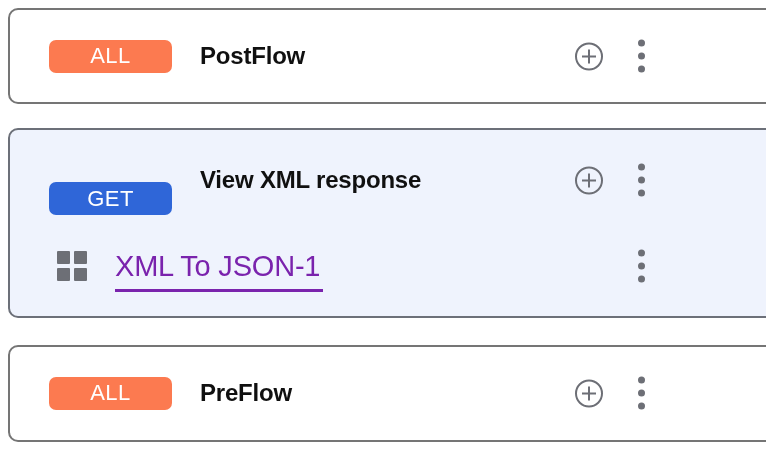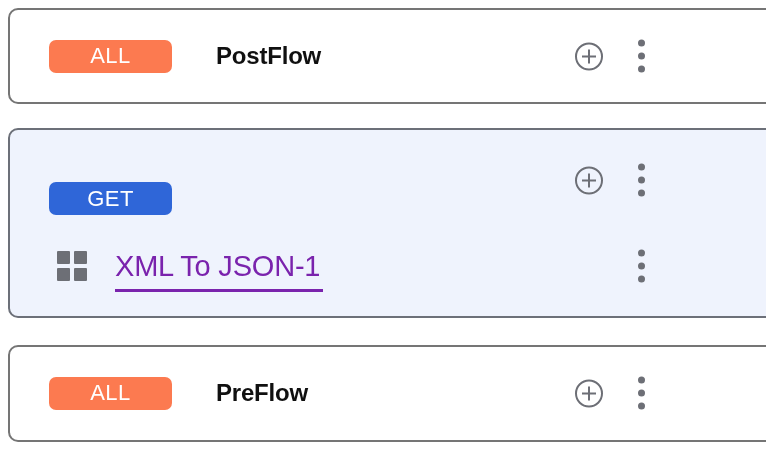--- a/index.html
+++ b/index.html
@@ -65,21 +65,21 @@
     letter-spacing: 0.5px;
     display: flex;
     align-items: center;
     justify-content: center;
     line-height: 1;
   }
   .badge-all { background: #fc7a50; }
   .badge-get { background: #2f66d8; margin-top: 37px; }
 
   .flow-title {
-    margin-left: 44px;
+    margin-left: 28px;
     font-size: 24px;
     font-weight: bold;
     color: #101010;
     letter-spacing: -0.2px;
     white-space: nowrap;
   }
 
   
   .row-actions {
     position: absolute;
@@ -178,20 +178,21 @@
           <i></i>
           <i></i>
         </span>
       </div>
     </div>
   </div>
 
   <div class="flow-card card-2 is-selected">
     <div class="flow-row flow-row-head">
       <div class="method-badge badge-get">GET</div>
+      <div class="flow-title">View XML response</div>
       <div class="row-actions">
         <span class="add-icon-wrap">
           <svg class="add-icon" viewBox="0 0 30 30" aria-hidden="true">
             <circle cx="15" cy="15" r="13" fill="none" stroke="#6d6f76" stroke-width="2"></circle>
             <line x1="15" y1="8" x2="15" y2="22" stroke="#6d6f76" stroke-width="2"></line>
             <line x1="8" y1="15" x2="22" y2="15" stroke="#6d6f76" stroke-width="2"></line>
           </svg>
         </span>
         <span class="kebab-icon">
           <i></i>

